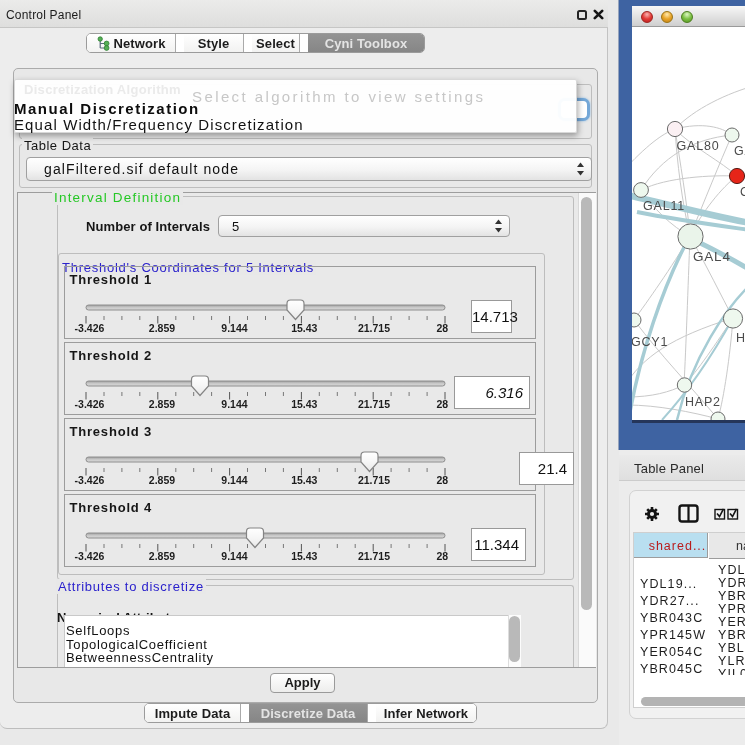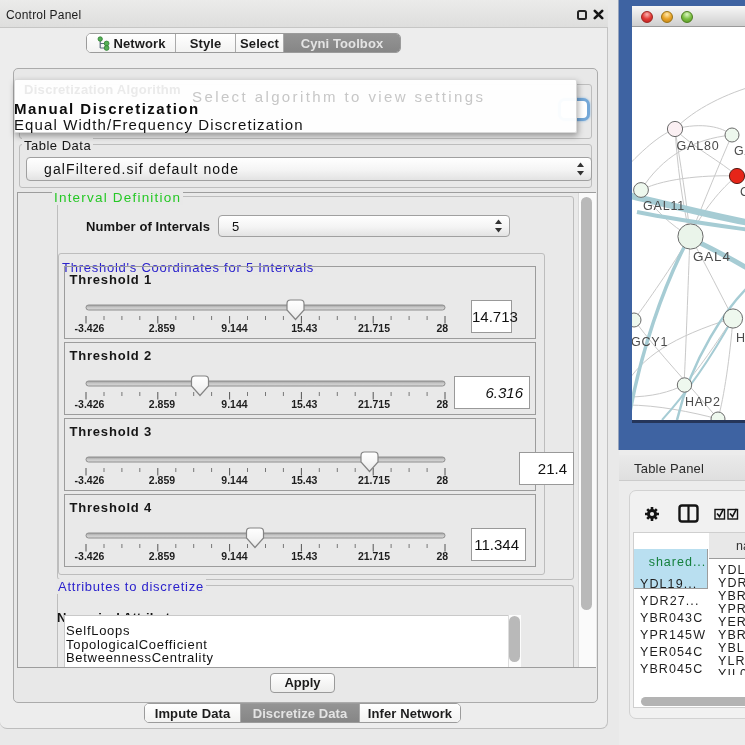--- a/index.html
+++ b/index.html
@@ -9,21 +9,21 @@
   
   #cpwin { left:0; top:0; width:608px; height:729px; background:#ededed;
     border-right:1px solid #c2c2c2; border-bottom:1px solid #bdbdbd;
     border-radius:0 0 7px 7px; }
   #titlebar { left:0; top:0; width:608px; height:28px;
     background:linear-gradient(#ebebea,#dededd);
     border-bottom:1px solid #c6c6c5; }
   #titlebar .t { position:absolute; left:6px; top:8px; font-size:12px; color:#1b1b1b; letter-spacing:0.2px;}
   
   .seg { display:flex; height:20px; background:#fff; border:1px solid #9b9b9b;
-    border-radius:5px; overflow:hidden; font-size:13px; font-weight:700; color:#1c1c1c; }
+    border-radius:5px; overflow:hidden; font-size:13px; font-weight:700; color:#1c1c1c;gap:8px; }
   .seg > div { display:flex; align-items:center; justify-content:center;
     border-right:1px solid #aaa; background:linear-gradient(#ffffff,#f2f2f1);
     white-space:nowrap; letter-spacing:0.1px;}
   .seg > div:last-child { border-right:none; }
   .seg > div.on { background:linear-gradient(#949494,#868686); color:#e4e4e4; }
   
   #bigpanel { left:13px; top:68px; width:585px; height:635px;
     background:#e8e8e8; border:1px solid #ababab; border-radius:5px; }
   .frame { position:absolute; border:1px solid #bdbdbd; border-radius:3px; }
   .ftitle { position:absolute; font-size:13px; background:#e8e8e8; padding:0 2px; white-space:nowrap;}
@@ -280,21 +280,21 @@
 <svg class="abs" style="left:714px;top:508px;" width="25" height="12" viewBox="0 0 25 12">
   <g fill="none" stroke="#141414" stroke-width="1.4">
     <rect x="1" y="1.5" width="9.5" height="9.5"></rect>
     <rect x="14" y="1.5" width="9.5" height="9.5"></rect>
     <path d="M3 5.5 L5.5 8.5 L9.5 0.8" stroke-width="1.6"></path>
     <path d="M16 5.5 L18.5 8.5 L22.5 0.8" stroke-width="1.6"></path>
   </g>
 </svg>
 
 <div class="abs" style="left:633px;top:532px;width:112px;height:176px;background:#fff;border:1px solid #cfcfcf;border-right:none;overflow:hidden;font-size:12.5px;color:#1e1e1e;">
-  <div style="position:absolute;left:0;top:16px;width:74px;height:40px;background:#b9dff0;border-right:1px solid #9c9c9c;border-bottom:1px solid #9c9c9c;text-align:center;line-height:26px;color:#15803d;letter-spacing:1px;padding-left:14px;">shared...</div>
+  <div style="position:absolute;left:0;top:0;width:74px;height:25px;background:#b9dff0;border-right:1px solid #9c9c9c;border-bottom:1px solid #9c9c9c;text-align:center;line-height:26px;color:#b91c1c;letter-spacing:1px;padding-left:14px;">shared...</div>
   <div style="position:absolute;left:75px;top:0;width:120px;height:26px;background:#e8e8e8;border-bottom:1px solid #9c9c9c;line-height:26px;color:#333;padding-left:27px;">name</div>
   <div style="position:absolute;left:6px;top:43px;line-height:17px;letter-spacing:1.1px;">YDL19...<br>YDR27...<br>YBR043C<br>YPR145W<br>YER054C<br>YBR045C<br>YBL079W<br>YLR345W<br>YIL052C</div>
   <div style="position:absolute;left:84px;top:31px;line-height:13px;letter-spacing:1.1px;">YDL194W<br>YDR277C<br>YBR043C<br>YPR145W<br>YER054C<br>YBR045C<br>YBL079W<br>YLR345W<br>YIL052C</div>
   <div style="position:absolute;left:0px;top:142px;width:112px;height:34px;background:#fff;"></div>
   <div style="position:absolute;left:7px;top:164px;width:110px;height:9px;background:#b3b3b3;border-radius:4.5px;"></div>
 </div>
 
 <div class="abs" style="left:14px;top:79px;width:563px;height:54px;background:rgba(255,255,255,0.96);border:1px solid #d8d8d8;border-radius:2px;box-shadow:1px 3px 6px rgba(0,0,0,0.35);"></div>
 <div class="abs" style="left:24px;top:82px;font-size:13px;font-weight:700;color:#eaeaea;letter-spacing:0.3px;">Discretization Algorithm</div>
 <div class="abs" style="left:192px;top:88px;font-size:15px;color:#c7c7c7;letter-spacing:2.4px;">Select algorithm to view settings</div>

